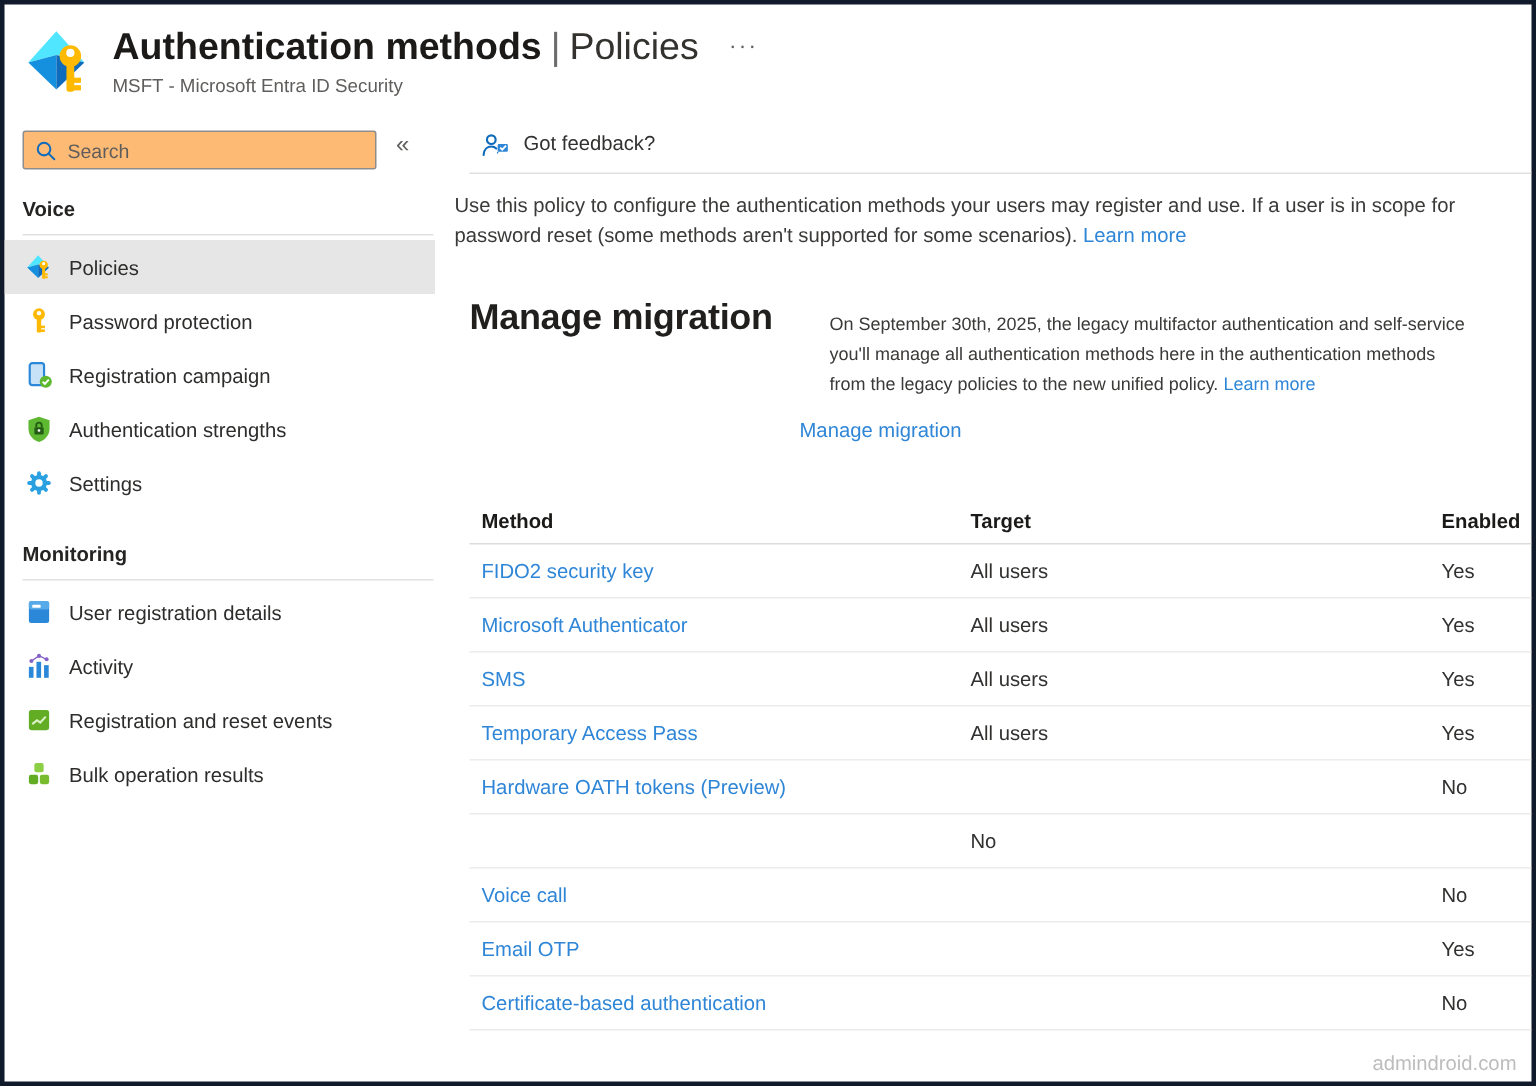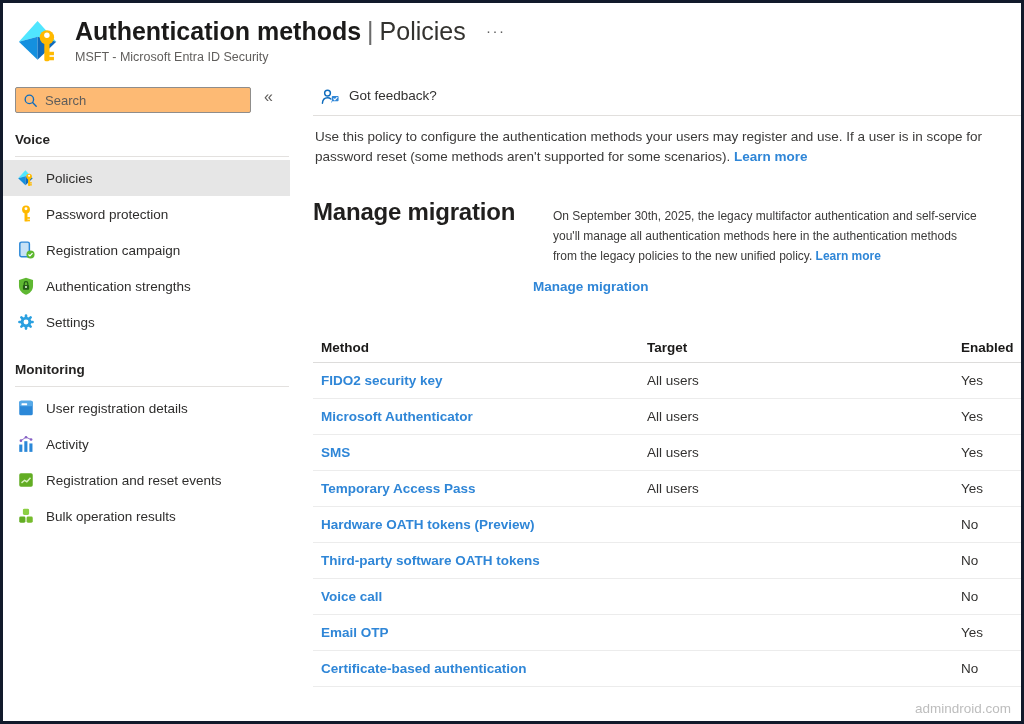--- a/index.html
+++ b/index.html
@@ -67,25 +67,25 @@
     display: flex; align-items: center; gap: 11px;
     padding-left: 14px; font-size: 13.5px; color: #2e2d2c;
     cursor: pointer;
   }
   .nav-item.selected { background: #e6e6e6; }
   .nav-icon { width: 18px; height: 18px; flex: 0 0 18px; display: flex; }
   .mon-gap { height: 13px; }
 
   
   .intro {
-    position: absolute; left: 312px; top: 124px; width: 708px;
+    position: absolute; left: 300px; top: 124px; width: 708px;
     font-size: 13.5px; line-height: 20px; color: #3b3a39;
   }
   .clip-line { white-space: nowrap; overflow: hidden; }
-  a.link { color: #2f86d7; text-decoration: none; cursor: pointer; font-weight: bold; }
+  a.link { color: #2f86d7; text-decoration: none; cursor: pointer; }
 
   .migration-heading {
     position: absolute; left: 310px; top: 195px;
     font-size: 24px; font-weight: 700; color: #201f1e; letter-spacing: -0.2px;
   }
   .migration-text {
     position: absolute; left: 530px; top: 203px; width: 488px;
     font-size: 12px; line-height: 20px; color: #3b3a39; margin-left: 20px;
   }
   .migration-action { position: absolute; left: 530px; top: 276px; font-size: 13.5px; }
@@ -329,21 +329,20 @@
       <a class="cell link">Temporary Access Pass</a>
       <div class="cell">All users</div>
       <div class="cell">Yes</div>
     </div>
     <div class="trow">
       <a class="cell link">Hardware OATH tokens (Preview)</a>
       <div class="cell"></div>
       <div class="cell">No</div>
     </div>
     <div class="trow">
-      <a class="cell link">Third-party software OATH tokens</a>
       <div class="cell"></div>
       <div class="cell">No</div>
     </div>
     <div class="trow">
       <a class="cell link">Voice call</a>
       <div class="cell"></div>
       <div class="cell">No</div>
     </div>
     <div class="trow">
       <a class="cell link">Email OTP</a>

